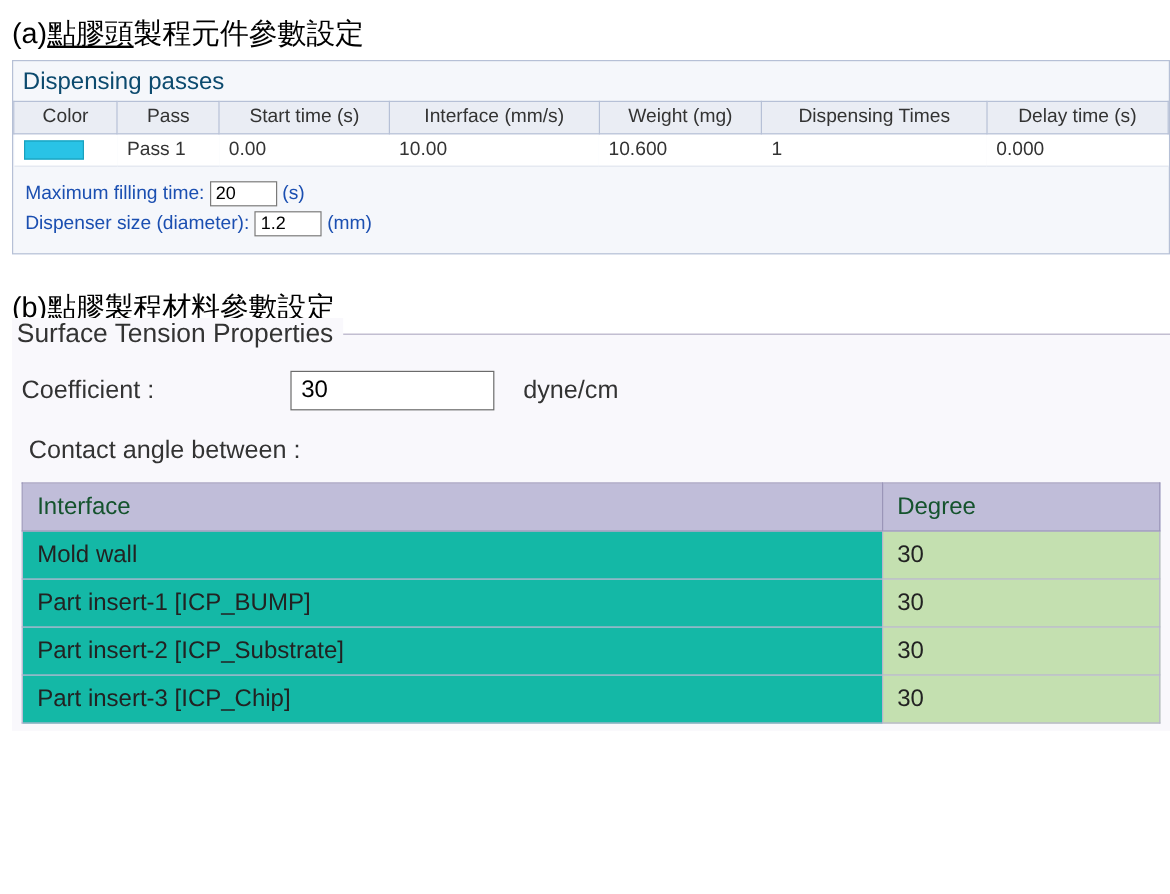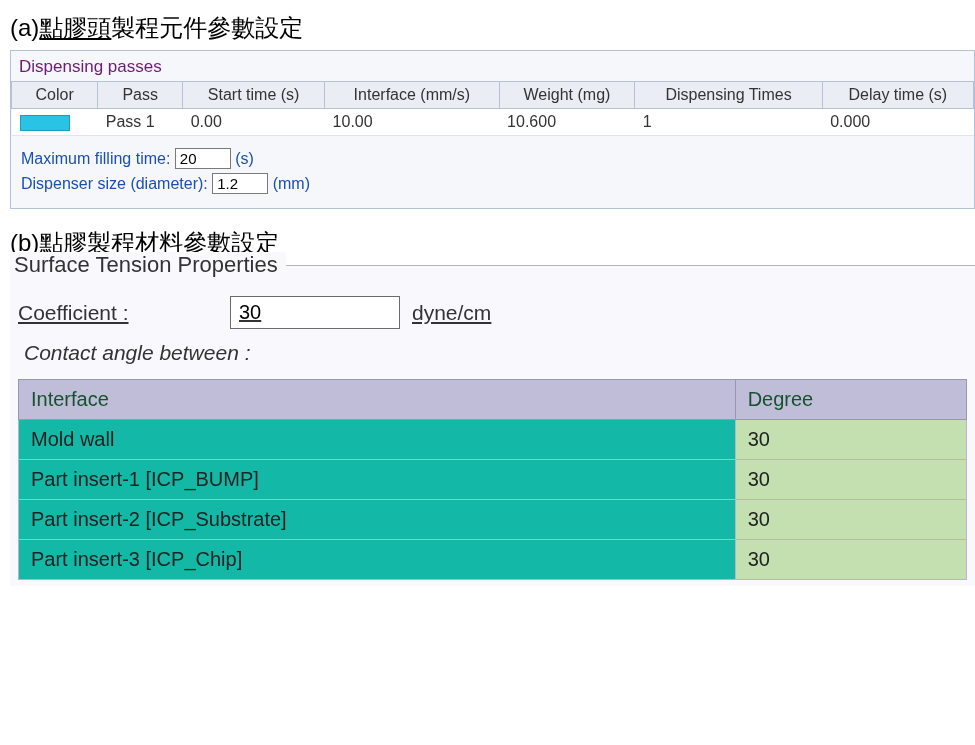--- a/index.html
+++ b/index.html
@@ -18,22 +18,22 @@
   }
   .caption .underlined { text-decoration: underline; }
 
   
   .panel-a {
     background: #f5f7fb;
     border: 1px solid #b6c0d6;
     width: 965px;
   }
   .panel-a-title {
-    color: #701a75;
-    font-size: 17px;
+    color: #0c4a6e;
+    font-size: 20px;
     padding: 6px 8px 4px 8px;
   }
   .passes-table {
     width: 100%;
     border-collapse: collapse;
     font-size: 16px;
   }
   .passes-table th {
     background: #eaedf4;
     border: 1px solid #b6c0d6;
@@ -92,36 +92,34 @@
     padding: 0 8px 0 4px;
     font-size: 22px;
     color: #333;
   }
   .coeff-row {
     margin: 4px 8px 10px 8px;
     font-size: 21px;
     color: #333;
     display: flex;
     align-items: center;
-    gap: 12px;
-    text-decoration: underline;
+    gap: 24px;
   }
   .coeff-row .label { width: 200px; }
   .coeff-row input {
     width: 170px;
     font-size: 20px;
     padding: 4px 8px;
     border: 1px solid #6b6b6b;
     background: #fff;
   }
   .contact-angle-label {
-    margin: 12px 8px 14px 14px;
+    margin: 22px 8px 14px 14px;
     font-size: 21px;
     color: #333;
-    font-style: italic;
   }
   .angle-table {
     width: calc(100% - 16px);
     margin: 0 8px;
     border-collapse: collapse;
     font-size: 20px;
   }
   .angle-table th {
     background: #c0bdd9;
     border: 1px solid #9a95b8;
@@ -177,21 +175,21 @@
       <span>(s)</span>
     </div>
     <div class="row">
       <span>Dispenser size (diameter):</span>
       <input type="text" value="1.2" style="">
       <span>(mm)</span>
     </div>
   </div>
 </div>
 
-<div class="caption" style="margin-top:18px">
+<div class="caption" style="margin-top:28px">
   <span>(b)</span><span class="underlined">點膠製程</span><span>材料參數設定</span>
 </div>
 
 <div class="panel-b">
   <div class="fieldset-b">
     <span class="legend">Surface Tension Properties</span>
   </div>
   <div class="coeff-row">
     <span class="label">Coefficient :</span>
     <input type="text" value="30" style="">

